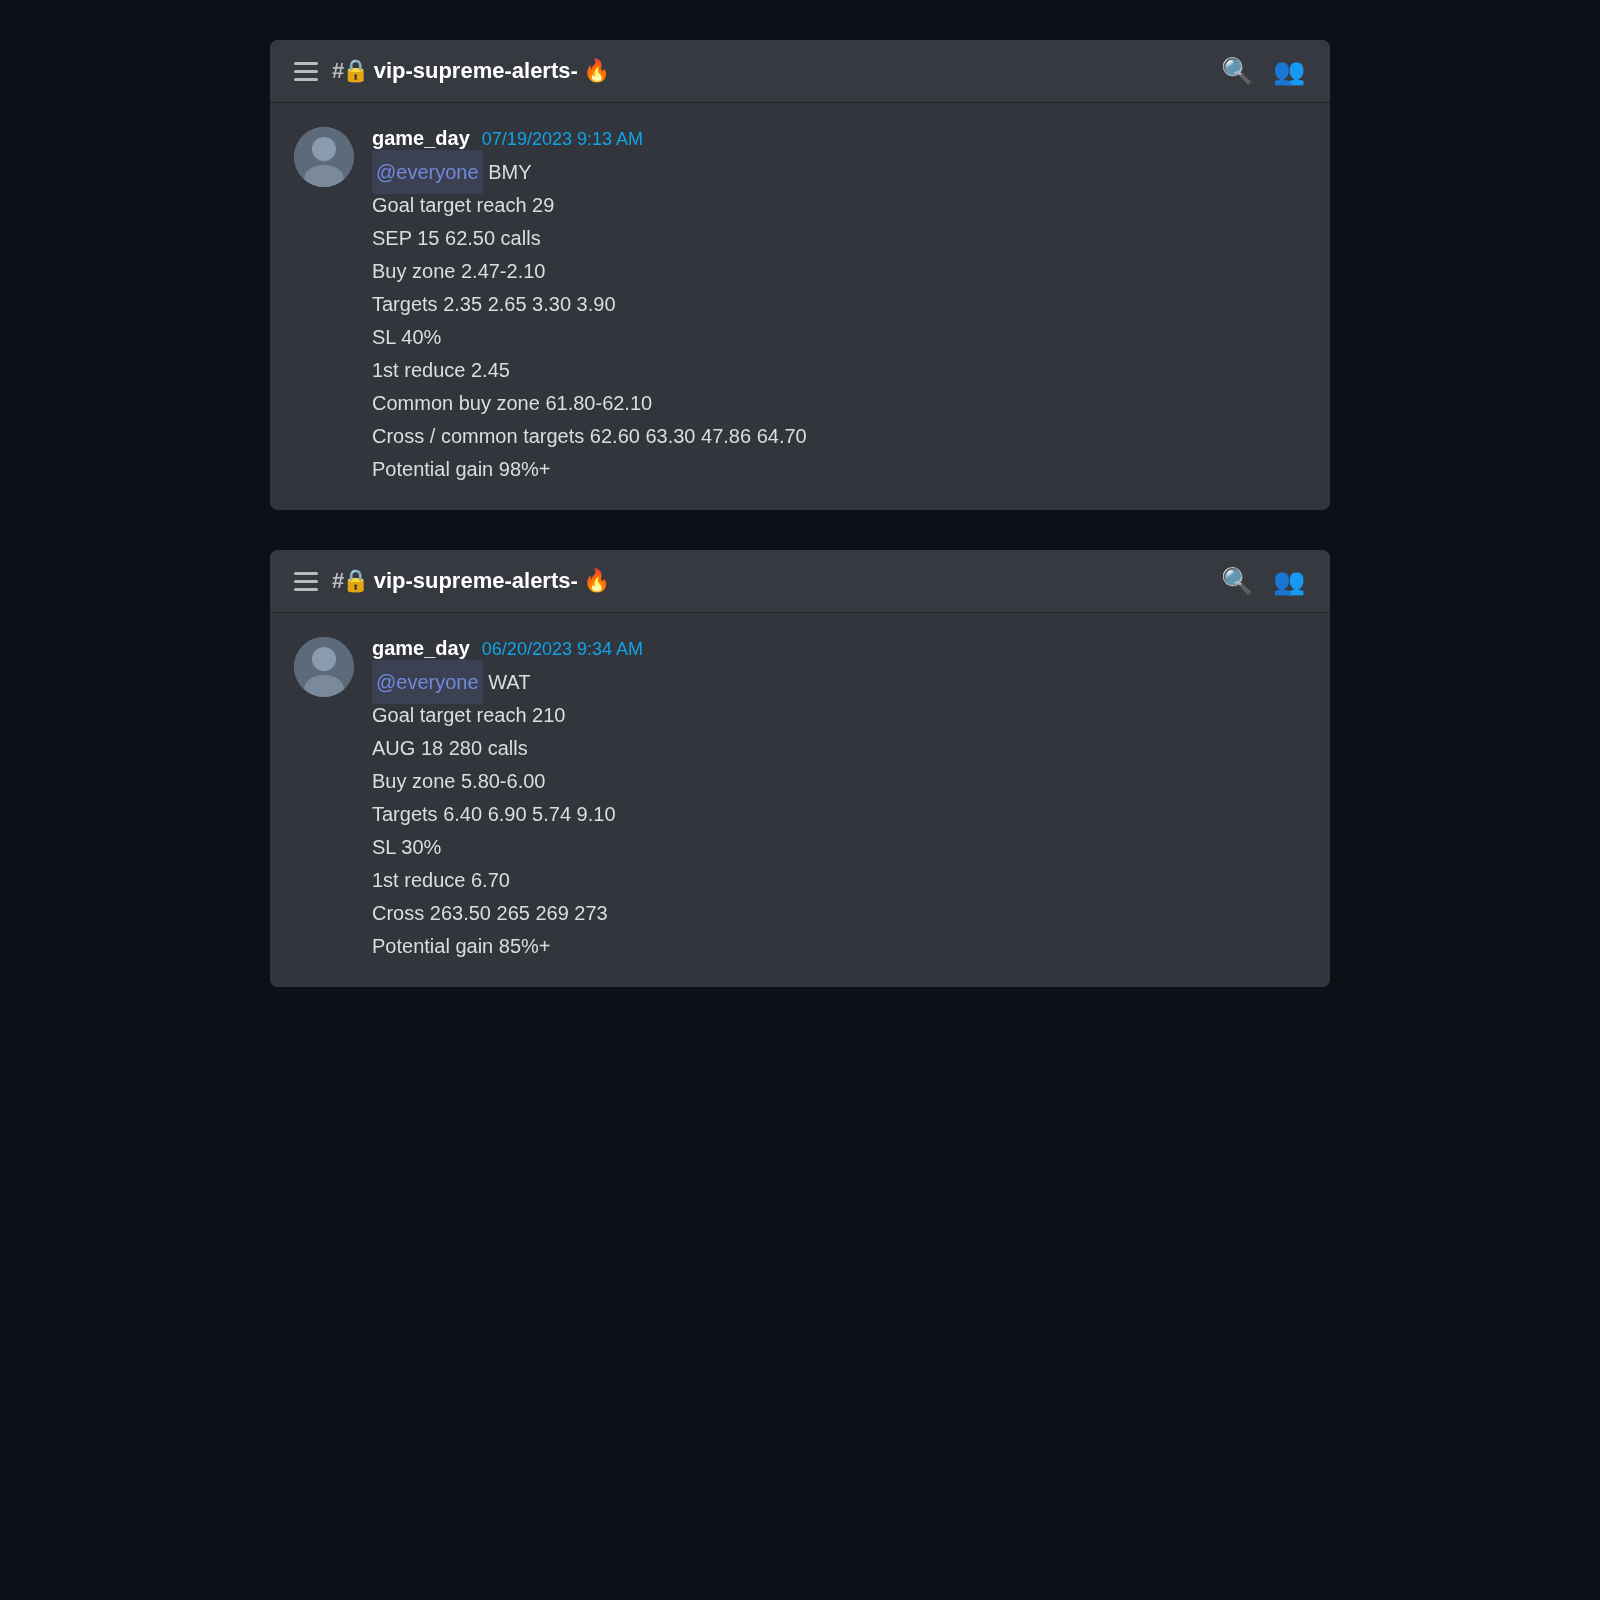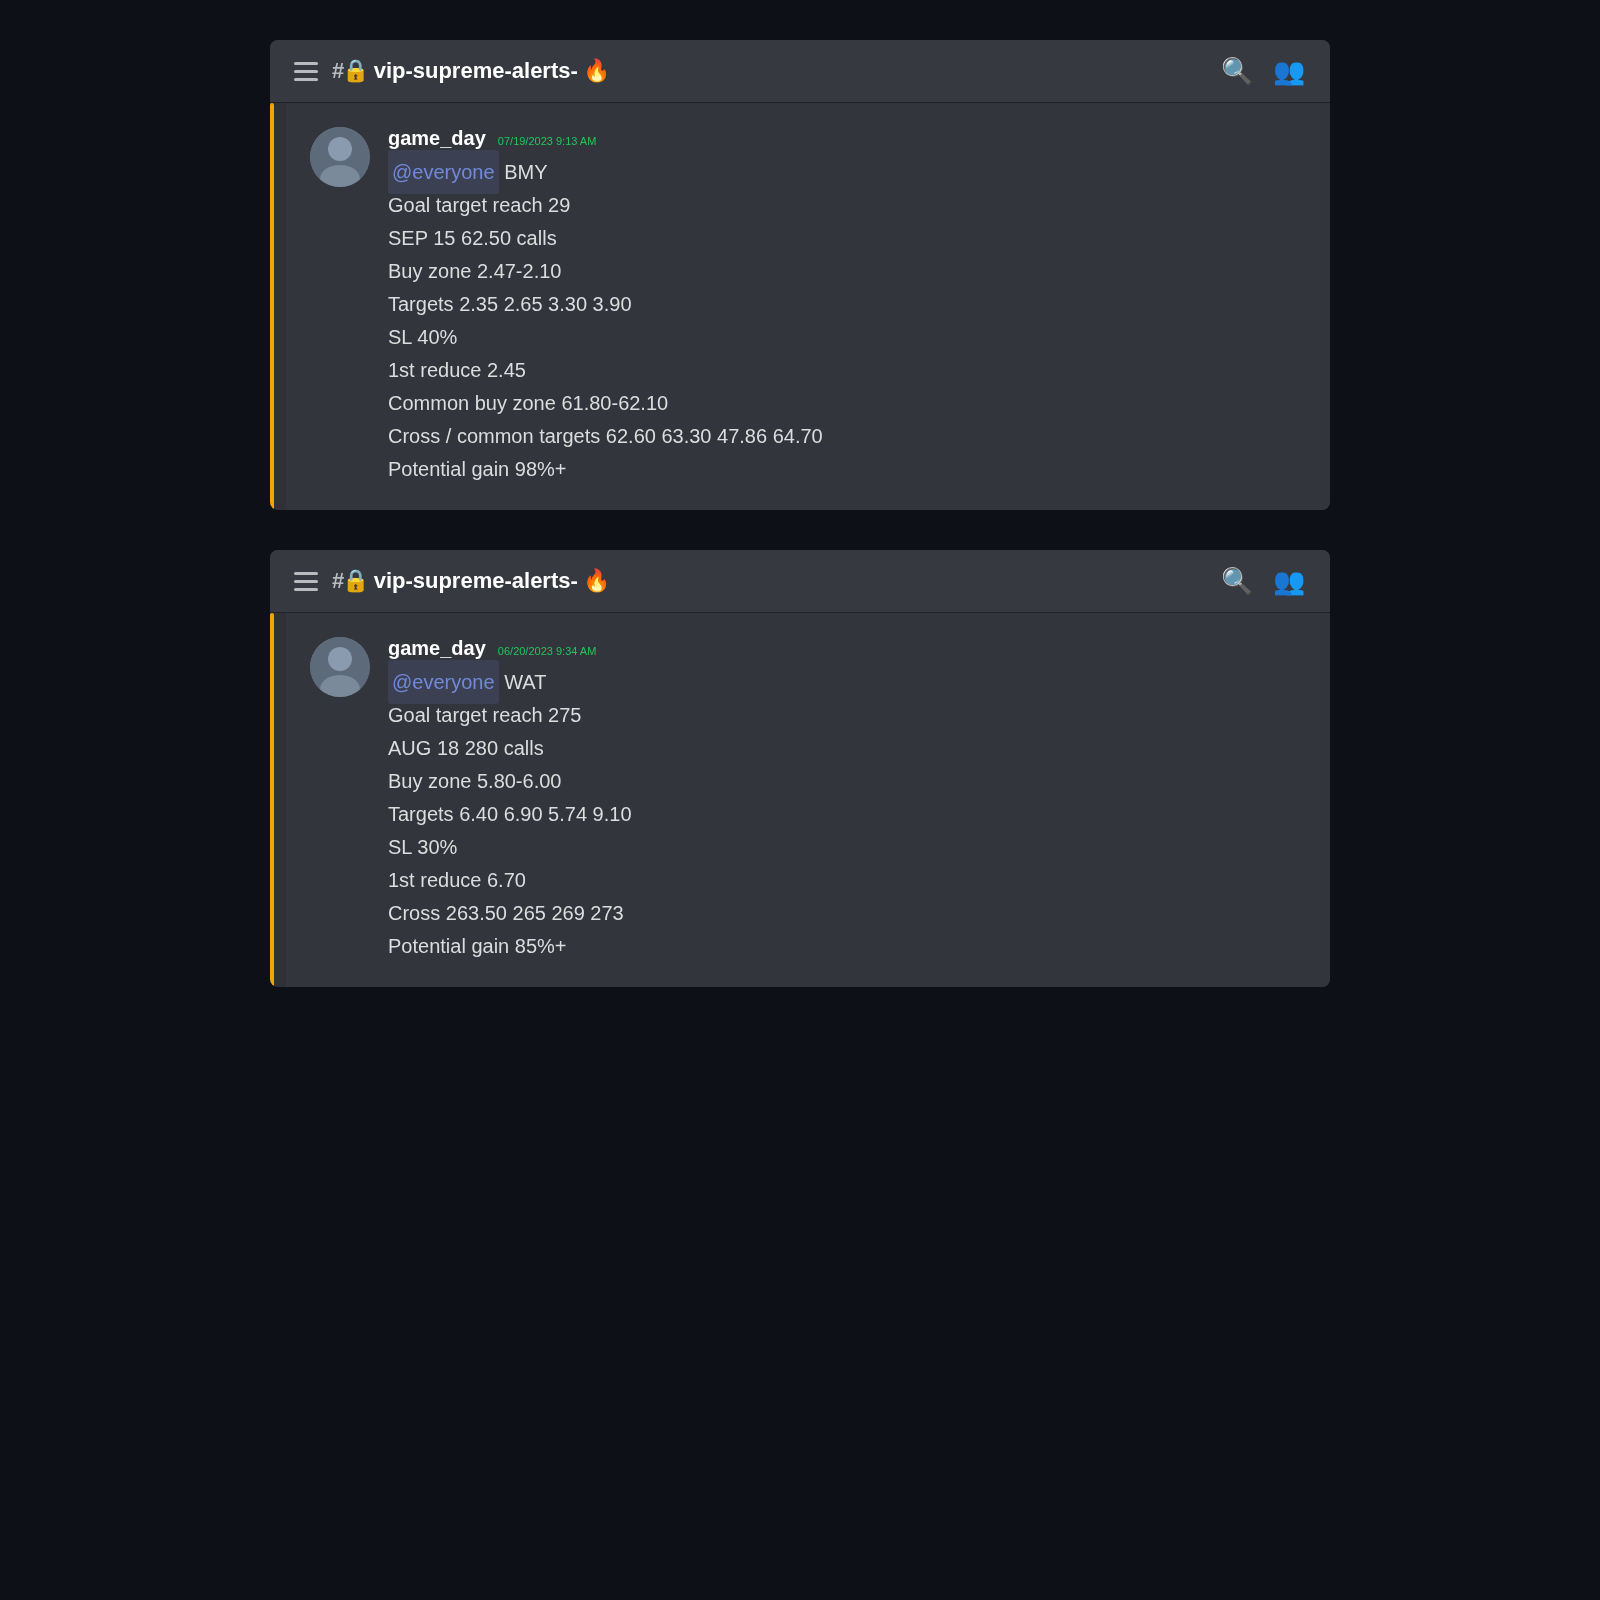--- a/index.html
+++ b/index.html
@@ -123,40 +123,41 @@
       margin-bottom: 6px;
     }
 
     .username {
       color: #ffffff;
       font-size: 20px;
       font-weight: 700;
     }
 
     .timestamp {
-      color: #22c55e;
-      font-size: 11px;
+      color: #0ea5e9;
+      font-size: 18px;
     }
 
     .message-body {
       color: #dcddde;
       font-size: 20px;
       line-height: 1.65;
     }
 
     .mention {
       color: #7289da;
       background-color: rgba(114, 137, 218, 0.15);
       padding: 11px 4px;
       border-radius: 3px;
     }
 
     .message-wrapper {
       display: flex;
-      gap: 12px;
+      gap: 0;
+      flex-direction: column;
     }
 
     .vertical-bar {
       width: 4px;
       background-color: #f0a500;
       border-radius: 2px;
       flex-shrink: 0;
     }
 
     .message-inner {
@@ -273,21 +274,21 @@
           </div>
         </div>
         <div class="message-content">
           <div class="message-header">
             <span class="username">game_day</span>
             <span class="timestamp">06/20/2023 9:34 AM</span>
           </div>
           <div class="message-body">
             <span class="mention">@everyone</span>
             <span> WAT</span><br>
-            <span>Goal target reach 275</span><br>
+            <span>Goal target reach 210</span><br>
             <span>AUG 18 280 calls</span><br>
             <span>Buy zone 5.80-6.00</span><br>
             <span>Targets 6.40 6.90 5.74 9.10</span><br>
             <span>SL 30%</span><br>
             <span>1st reduce 6.70</span><br>
             <span>Cross 263.50 265 269 273</span><br>
             <span>Potential gain 85%+</span>
           </div>
         </div>
       </div>

